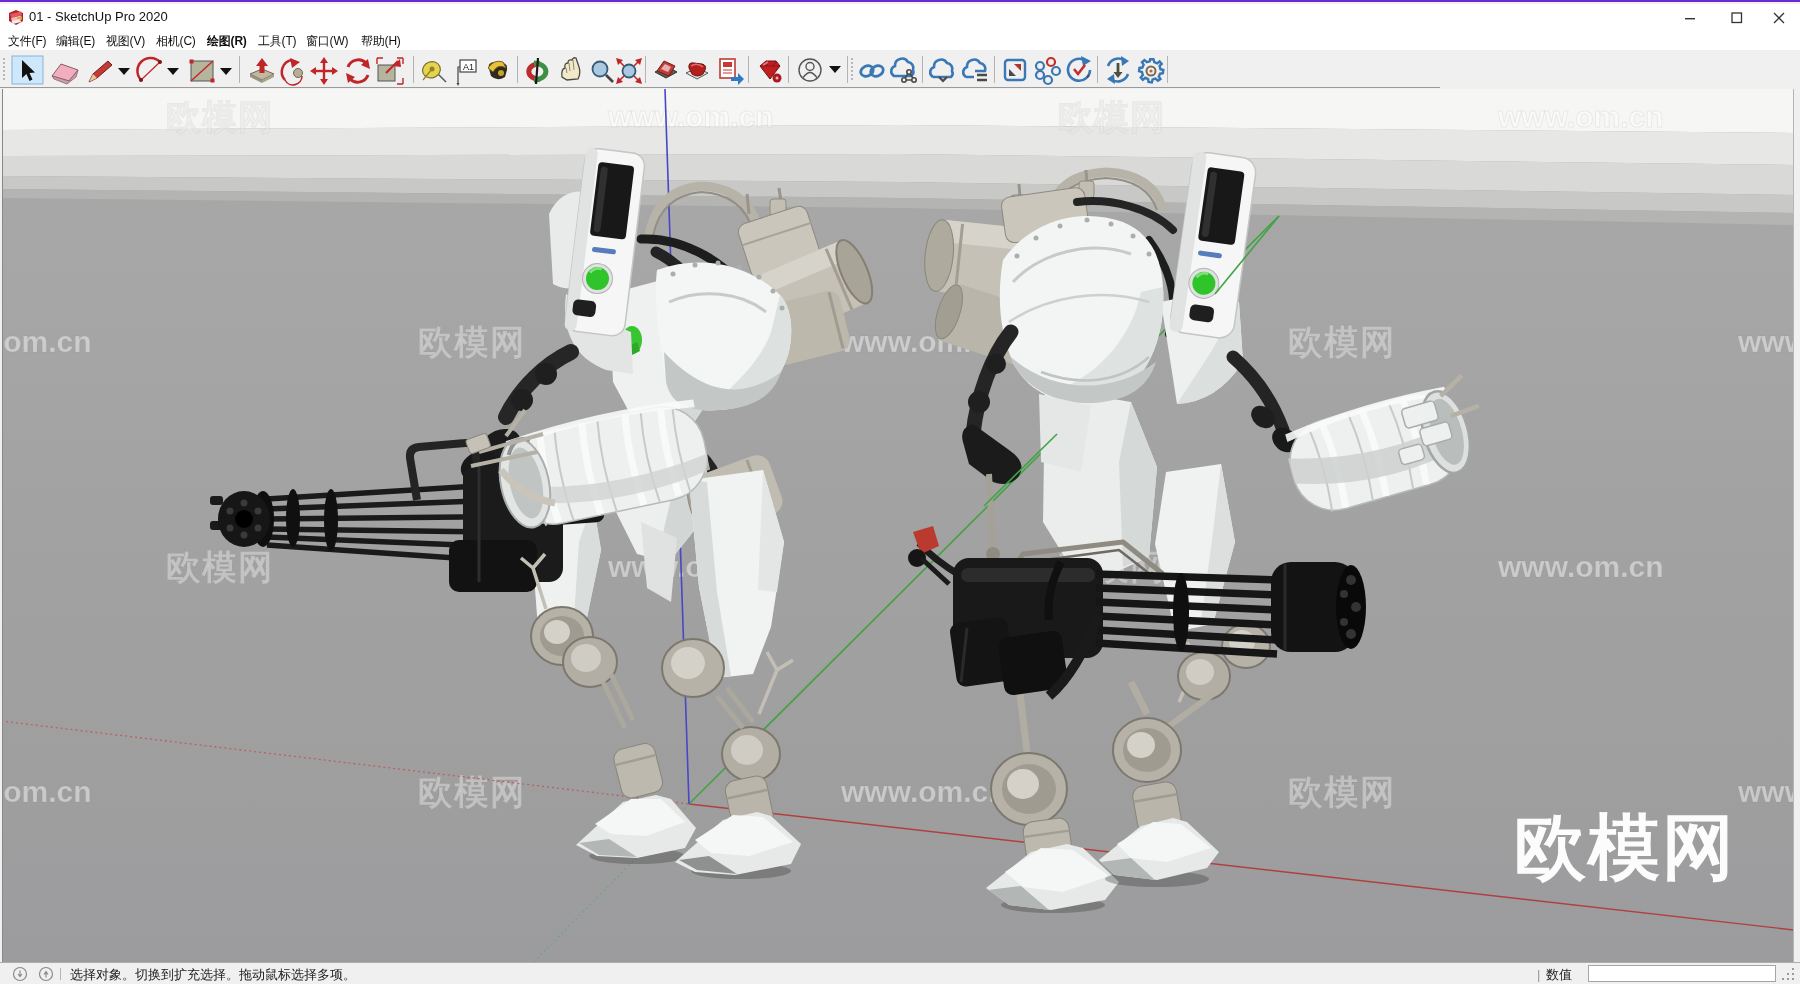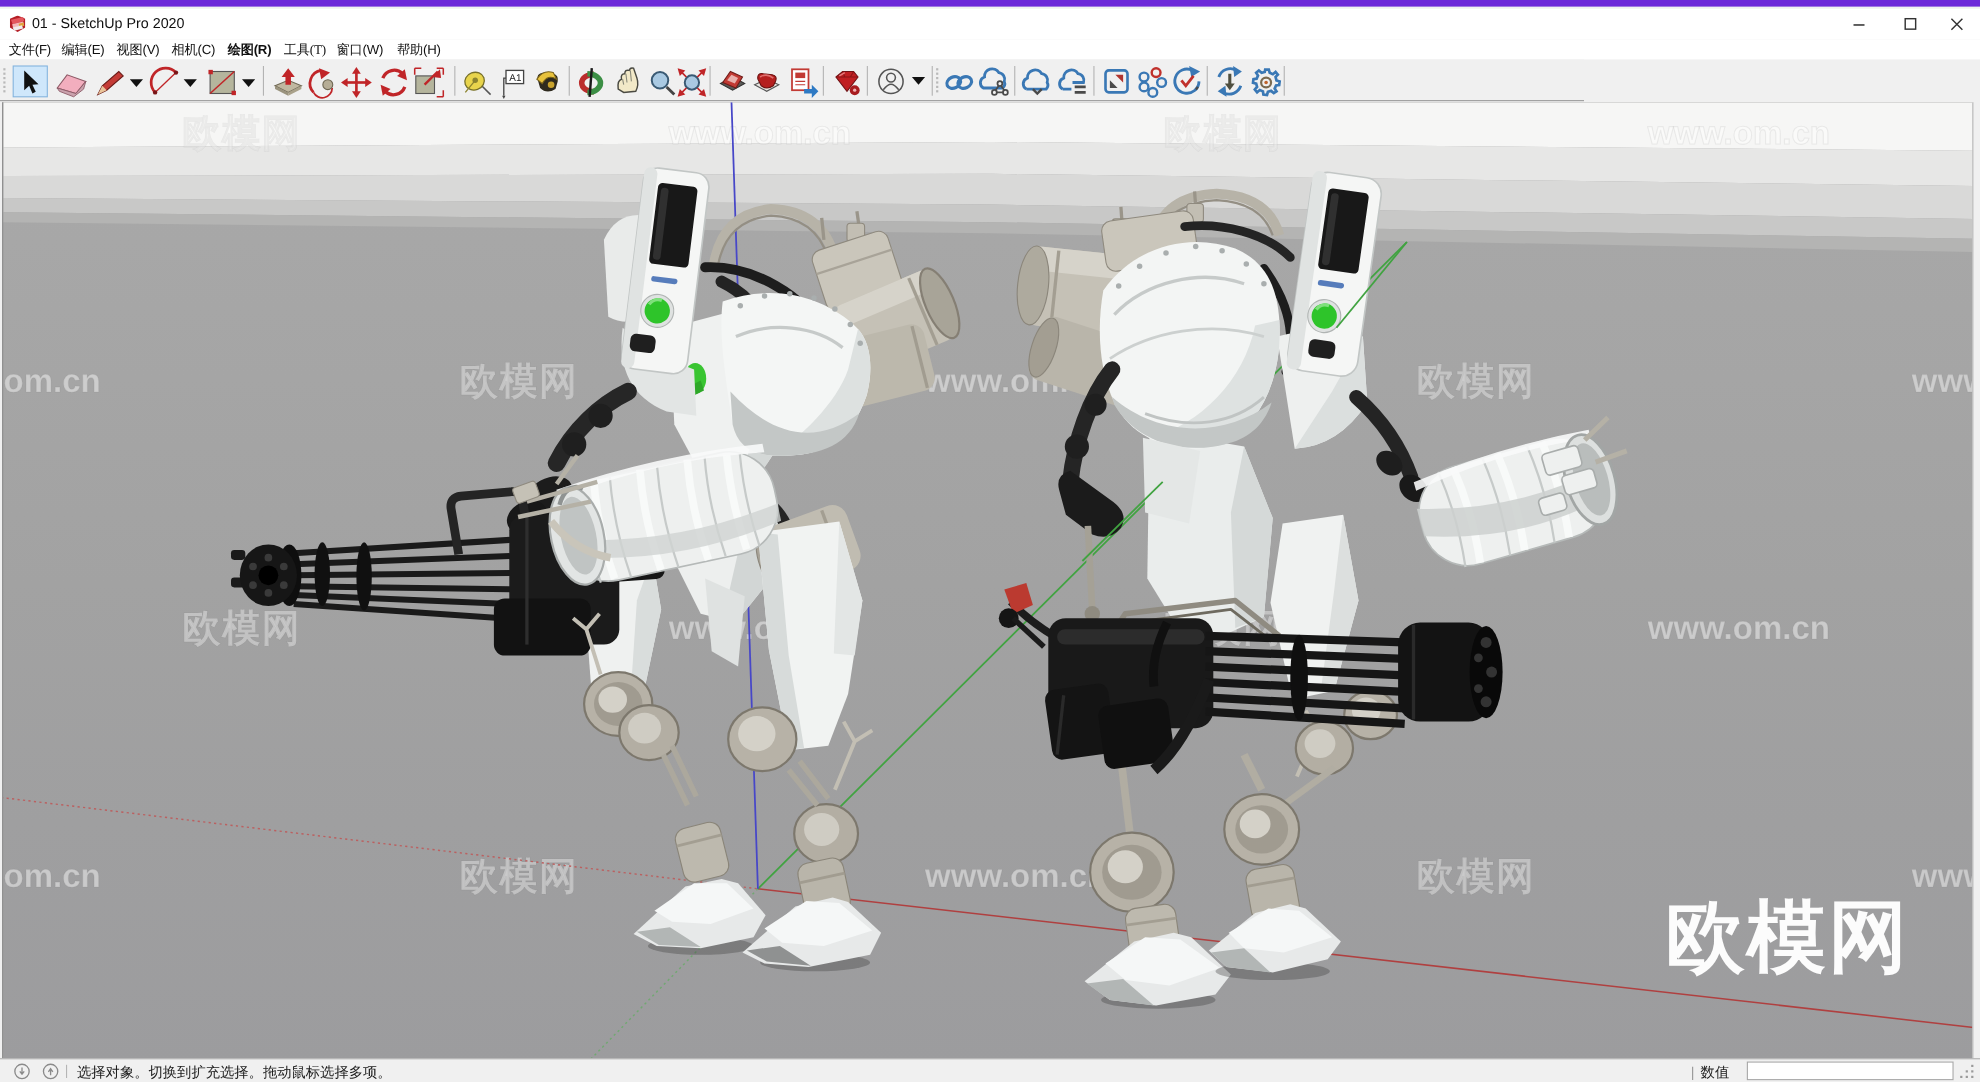--- a/index.html
+++ b/index.html
@@ -1,17 +1,17 @@
 <!DOCTYPE html>
 <html><head>
 <meta charset="utf-8">
 <style>
 * { margin:0; padding:0; box-sizing:border-box; }
 html,body { width:1800px; height:984px; overflow:hidden; font-family:"Liberation Sans",sans-serif; background:#f0f0f0; }
-#win { position:absolute; inset:0; border-top:6px solid #6d28d9; }
+#win { position:absolute; inset:0; border-top:2px solid #6d28d9; }
 #titlebar { position:absolute; left:0; top:2px; width:1800px; height:28px; background:#ffffff; }
 #title-ico { position:absolute; left:9px; top:6px; width:14px; height:15px; }
 #title-txt { position:absolute; left:29px; top:5px; font-size:13px; color:#101010; }
 .winbtn { position:absolute; top:0; height:28px; color:#222; }
 #menubar { position:absolute; left:0; top:30px; width:1800px; height:18px; background:#ffffff; font-size:12px; letter-spacing:-0.2px; color:#101010; }
 .mi { position:absolute; top:1px; }
 #toolbar { position:absolute; left:0; top:48px; width:1440px; height:38px; background:#f0f0f0; border-bottom:1px solid #9a9a9a; }
 #viewport { position:absolute; left:2px; top:87px; width:1791px; height:875px; background:#a1a1a1; border-left:1px solid #888; }
 #vright { position:absolute; right:0; top:87px; width:7px; height:875px; background:#f0f0f0; border-left:1px solid #b5b5b5; }
 #statusbar { position:absolute; left:0; bottom:0; width:1800px; height:22px; background:#f0f0f0; border-top:1px solid #adadad; font-size:13px; color:#1b1b1b; }
@@ -38,21 +38,21 @@
   <div class="winbtn" style="left:1764px;"><svg width="30" height="28">
           <path d="M10 9 L20 19 M20 9 L10 19" stroke="#333" stroke-width="1.3"></path>
         </svg></div>
 </div>
 <div id="menubar">
   <span class="mi" style="left:8px;">文件(F)</span>
   <span class="mi" style="left:56px;">编辑(E)</span>
   <span class="mi" style="left:106px;">视图(V)</span>
   <span class="mi" style="left:156px;">相机(C)</span>
   <span class="mi" style="left:207px;font-weight:bold;">绘图(R)</span>
-  <span class="mi" style="left:258px;font-family:Liberation Serif, serif;">工具(T)</span>
+  <span class="mi" style="left:258px;">工具(T)</span>
   <span class="mi" style="left:306px;">窗口(W)</span>
   <span class="mi" style="left:361px;">帮助(H)</span>
 </div>
 <div id="toolbar">
 <svg width="1800" height="38" style="position:absolute;left:0;top:0;">
 <g fill="#b9b9b9">
           <rect x="3" y="8" width="2" height="2"></rect>
           <rect x="3" y="12" width="2" height="2"></rect>
           <rect x="3" y="16" width="2" height="2"></rect>
           <rect x="3" y="20" width="2" height="2"></rect>

